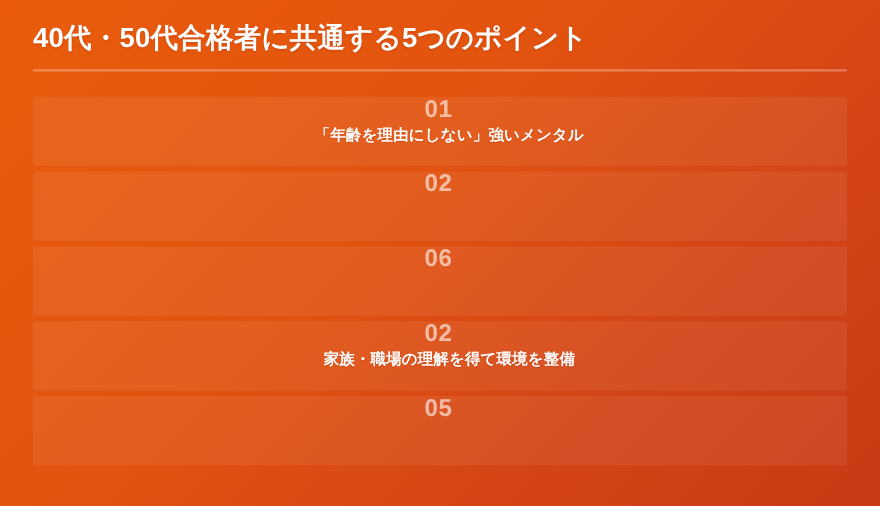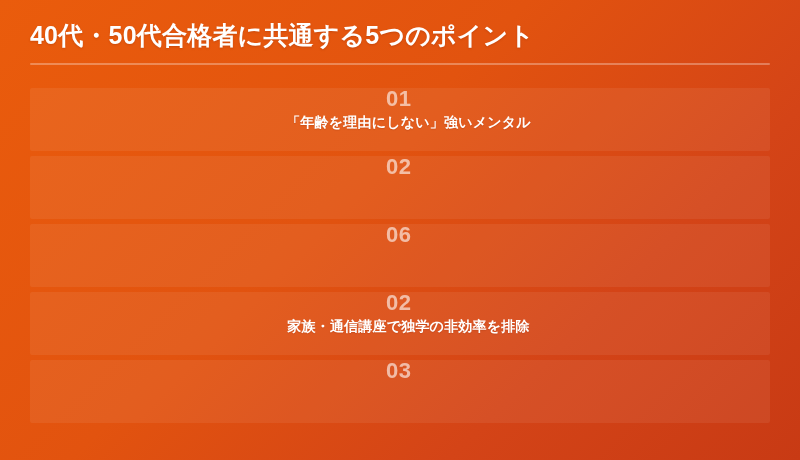--- a/index.html
+++ b/index.html
@@ -116,22 +116,22 @@
     <div class="point-row">
       <span class="point-number">02</span>
     </div>
 
     <div class="point-row">
       <span class="point-number">06</span>
     </div>
 
     <div class="point-row">
       <span class="point-number">02</span>
-      <span class="point-text">家族・通信講座で独学の非効率を排除</span>
+      <span class="point-text">家族・職場の理解を得て環境を整備</span>
     </div>
 
     <div class="point-row">
-      <span class="point-number">03</span>
+      <span class="point-number">05</span>
     </div>
 
   </div>
 
 </div>
 
 </body></html>

